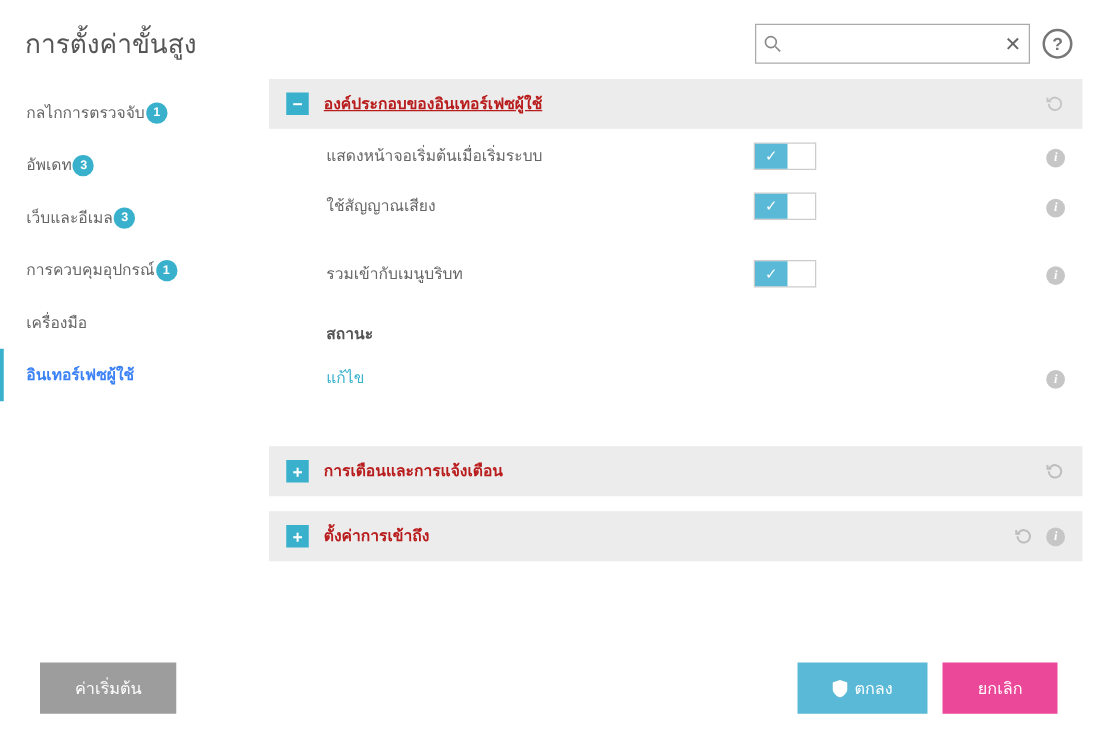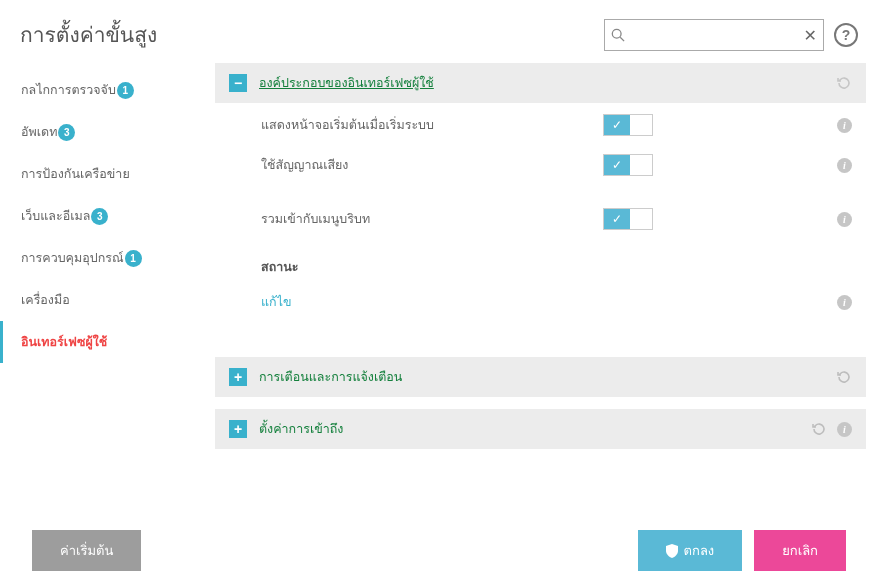--- a/index.html
+++ b/index.html
@@ -80,21 +80,21 @@
   display: flex;
   align-items: center;
   padding: 11px 14px 11px 18px;
   border-left: 3px solid transparent;
   cursor: pointer;
   font-size: 12.5px;
   color: #666;
   gap: 1px;
 }
 .nav-item.active {
-  color: #ef4444;
+  color: #3b82f6;
   border-left-color: #39b1cc;
   font-weight: bold;
 }
 .badge {
   background: #39b1cc;
   color: #fff;
   border-radius: 9px;
   min-width: 17px;
   height: 17px;
   font-size: 10px;
@@ -123,23 +123,23 @@
   color: #fff;
   display: flex;
   align-items: center;
   justify-content: center;
   font-weight: bold;
   font-size: 14px;
   cursor: pointer;
   line-height: 1;
 }
 .section-title {
-  font-weight: normal;
+  font-weight: bold;
   font-size: 12.5px;
-  color: #15803d;
+  color: #b91c1c;
 }
 .section-title.link { text-decoration: underline; cursor: pointer; }
 .section-actions {
   margin-left: auto;
   display: flex;
   gap: 10px;
   align-items: center;
 }
 .setting-row {
   display: flex;
@@ -236,23 +236,20 @@
 
 <div class="main">
   <div class="sidebar">
     <div class="nav-item">
       <span>กลไกการตรวจจับ</span>
       <span class="badge">1</span>
     </div>
     <div class="nav-item">
       <span>อัพเดท</span>
       <span class="badge">3</span>
-    </div>
-    <div class="nav-item">
-      <span>การป้องกันเครือข่าย</span>
     </div>
     <div class="nav-item">
       <span>เว็บและอีเมล</span>
       <span class="badge">3</span>
     </div>
     <div class="nav-item">
       <span>การควบคุมอุปกรณ์</span>
       <span class="badge">1</span>
     </div>
     <div class="nav-item">

